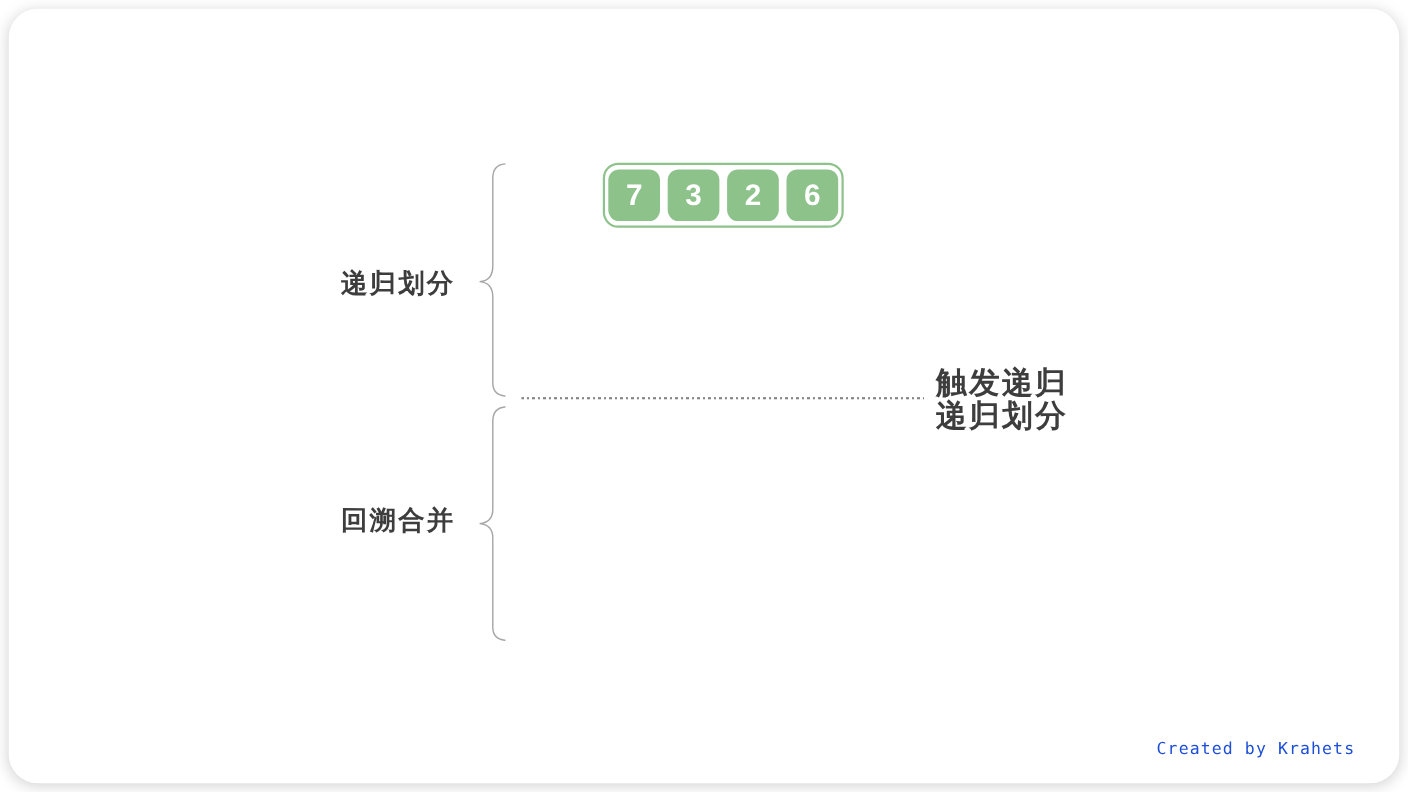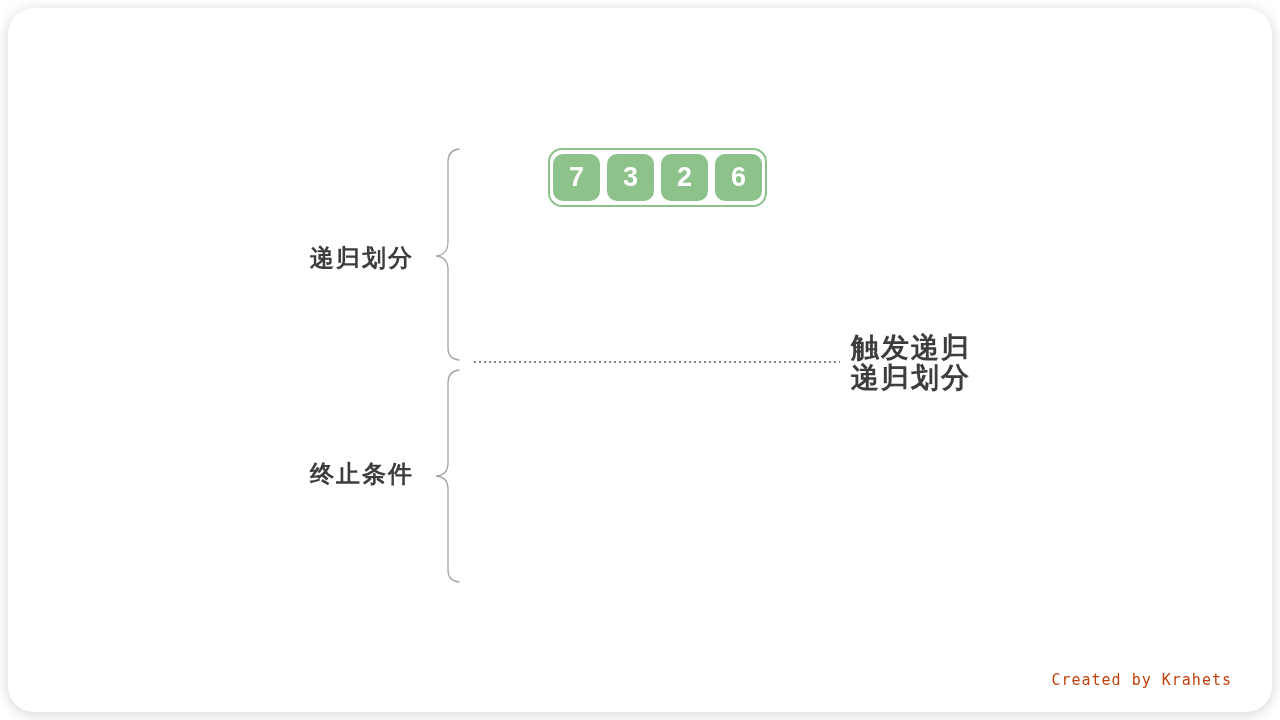--- a/index.html
+++ b/index.html
@@ -82,42 +82,42 @@
     letter-spacing: 2px;
     white-space: nowrap;
   }
   
   .watermark {
     position: absolute;
     right: 40px; bottom: 23px;
     font-family: "DejaVu Sans Mono", monospace;
     font-size: 15px;
     letter-spacing: 1px;
-    color: #c2410c;
+    color: #1d4ed8;
   }
 </style>
 </head>
 <body>
 
 <div class="card">
 
   <div class="array-frame">
     <div class="array-cell">7</div>
     <div class="array-cell">3</div>
     <div class="array-cell">2</div>
     <div class="array-cell">6</div>
   </div>
 
   <svg class="braces-svg" viewBox="420 130 45 455">
     <path d="M451,141 Q440,142 440,154 L440,234 Q440,247 428,248 Q440,249 440,262 L440,340 Q440,351 451,352"></path>
     <path d="M451,362 Q440,363 440,375 L440,455 Q440,467 428,468 Q440,469 440,481 L440,562 Q440,573 451,574"></path>
   </svg>
 
   <div class="phase-label divide">递归划分</div>
-  <div class="phase-label merge">终止条件</div>
+  <div class="phase-label merge">回溯合并</div>
 
   <div class="dotted-line"></div>
 
   <div class="termination-label">
     <div>触发递归</div>
     <div>递归划分</div>
   </div>
 
   <div class="watermark">Created by Krahets</div>
 

